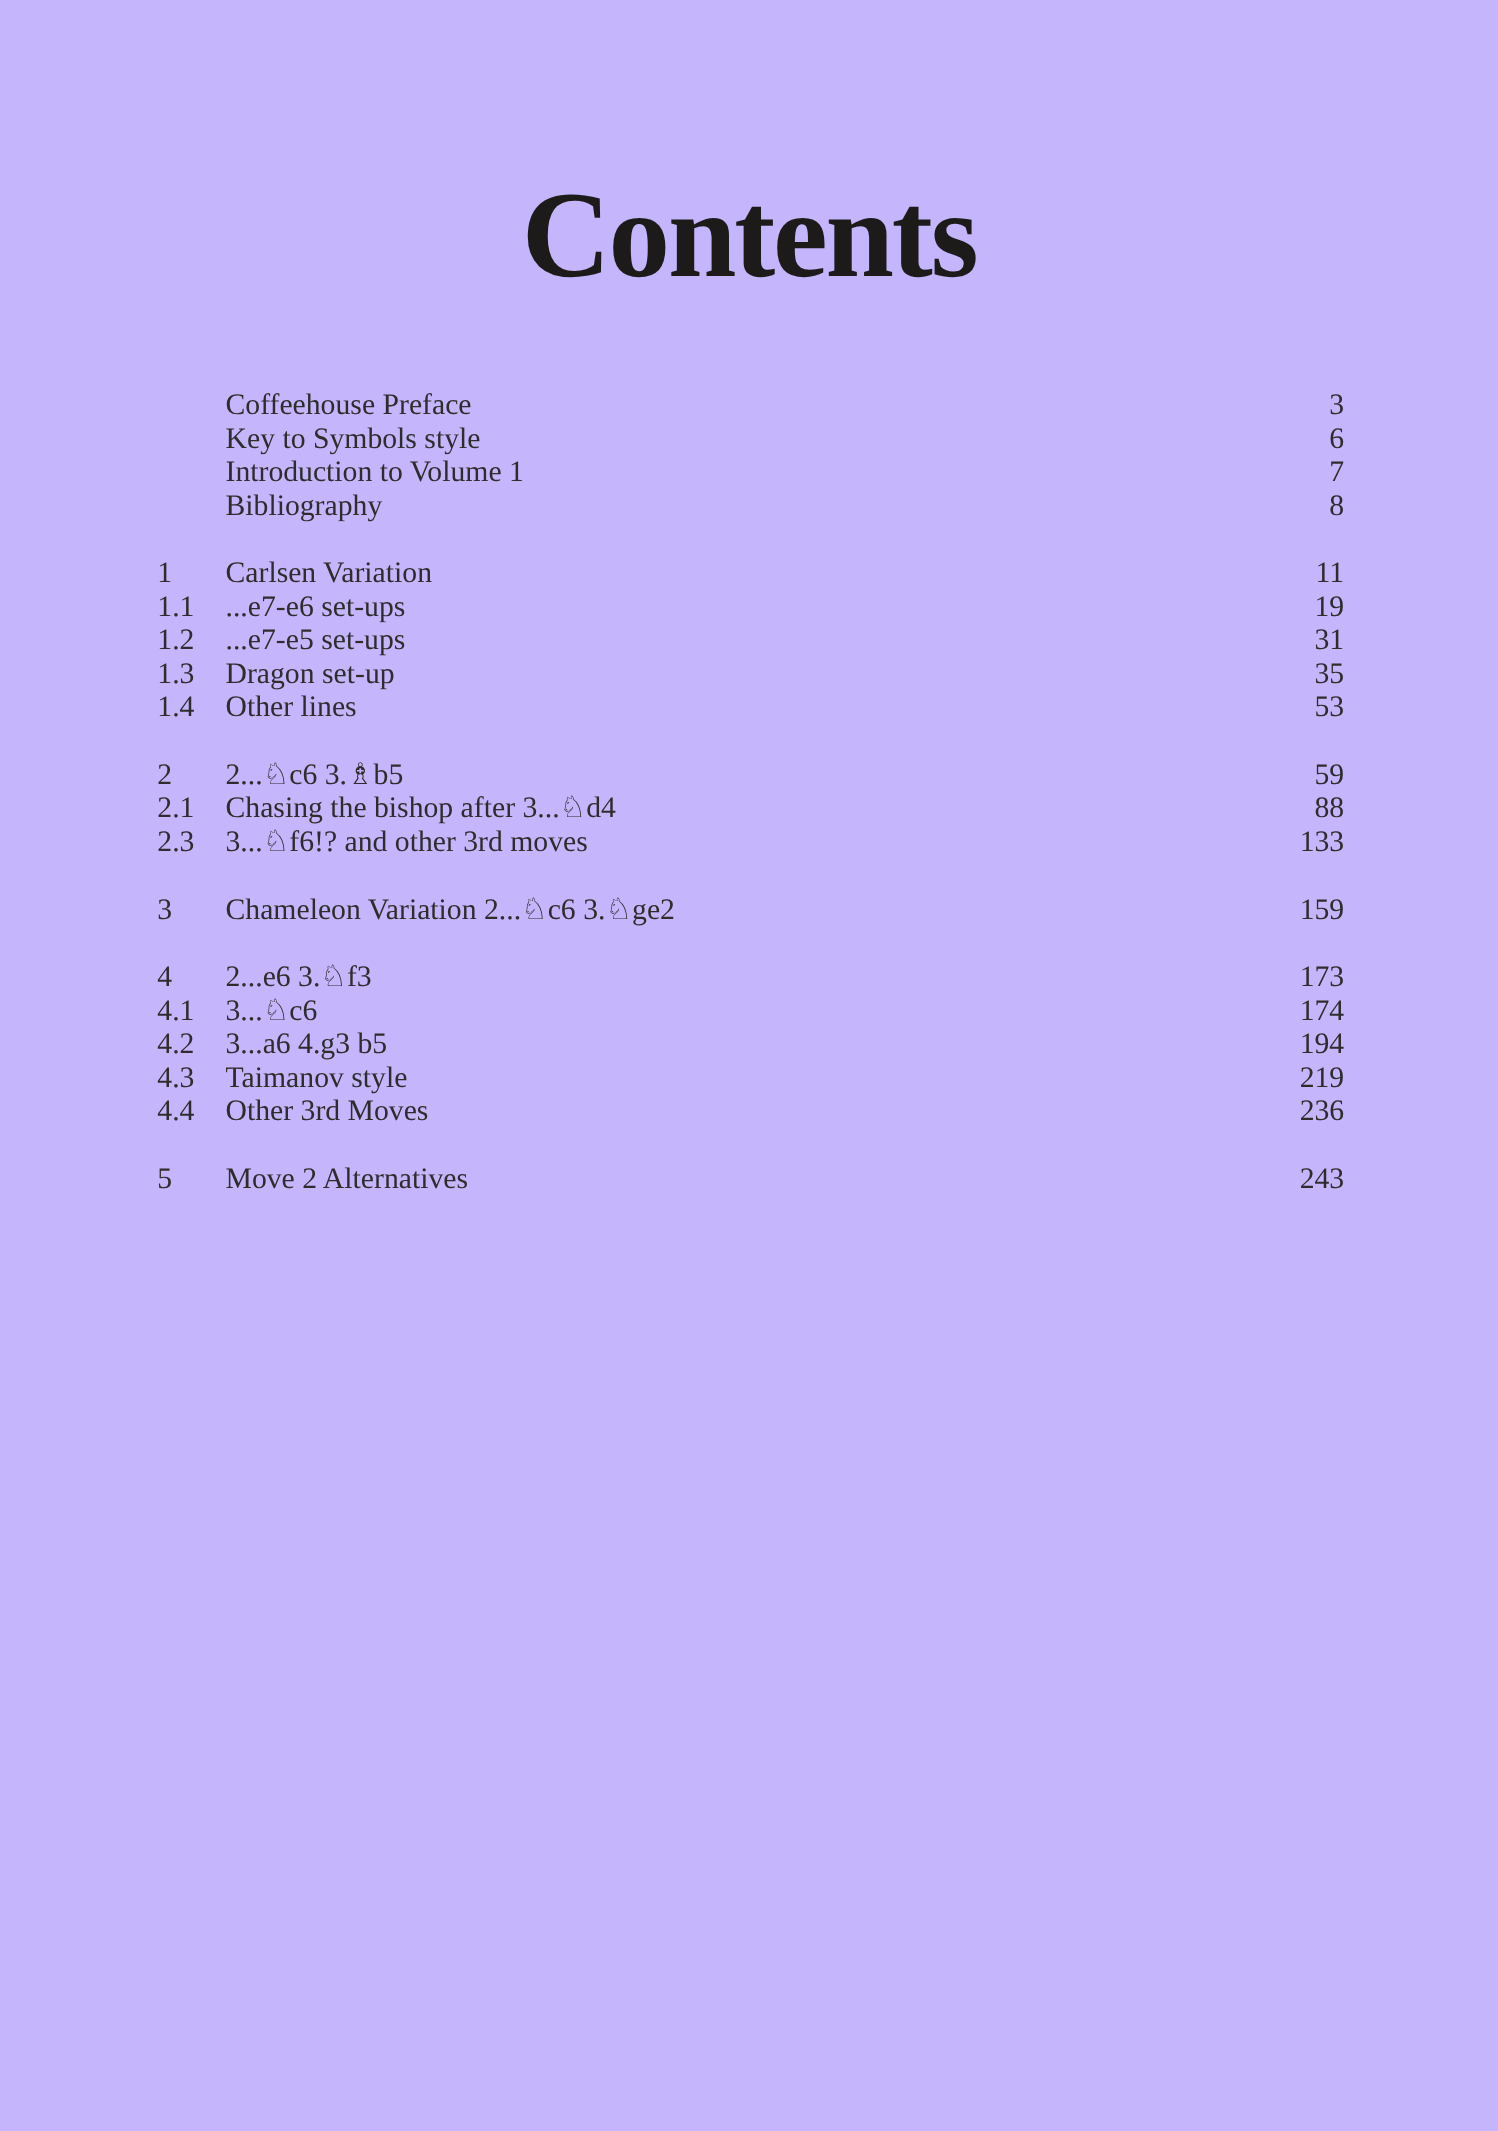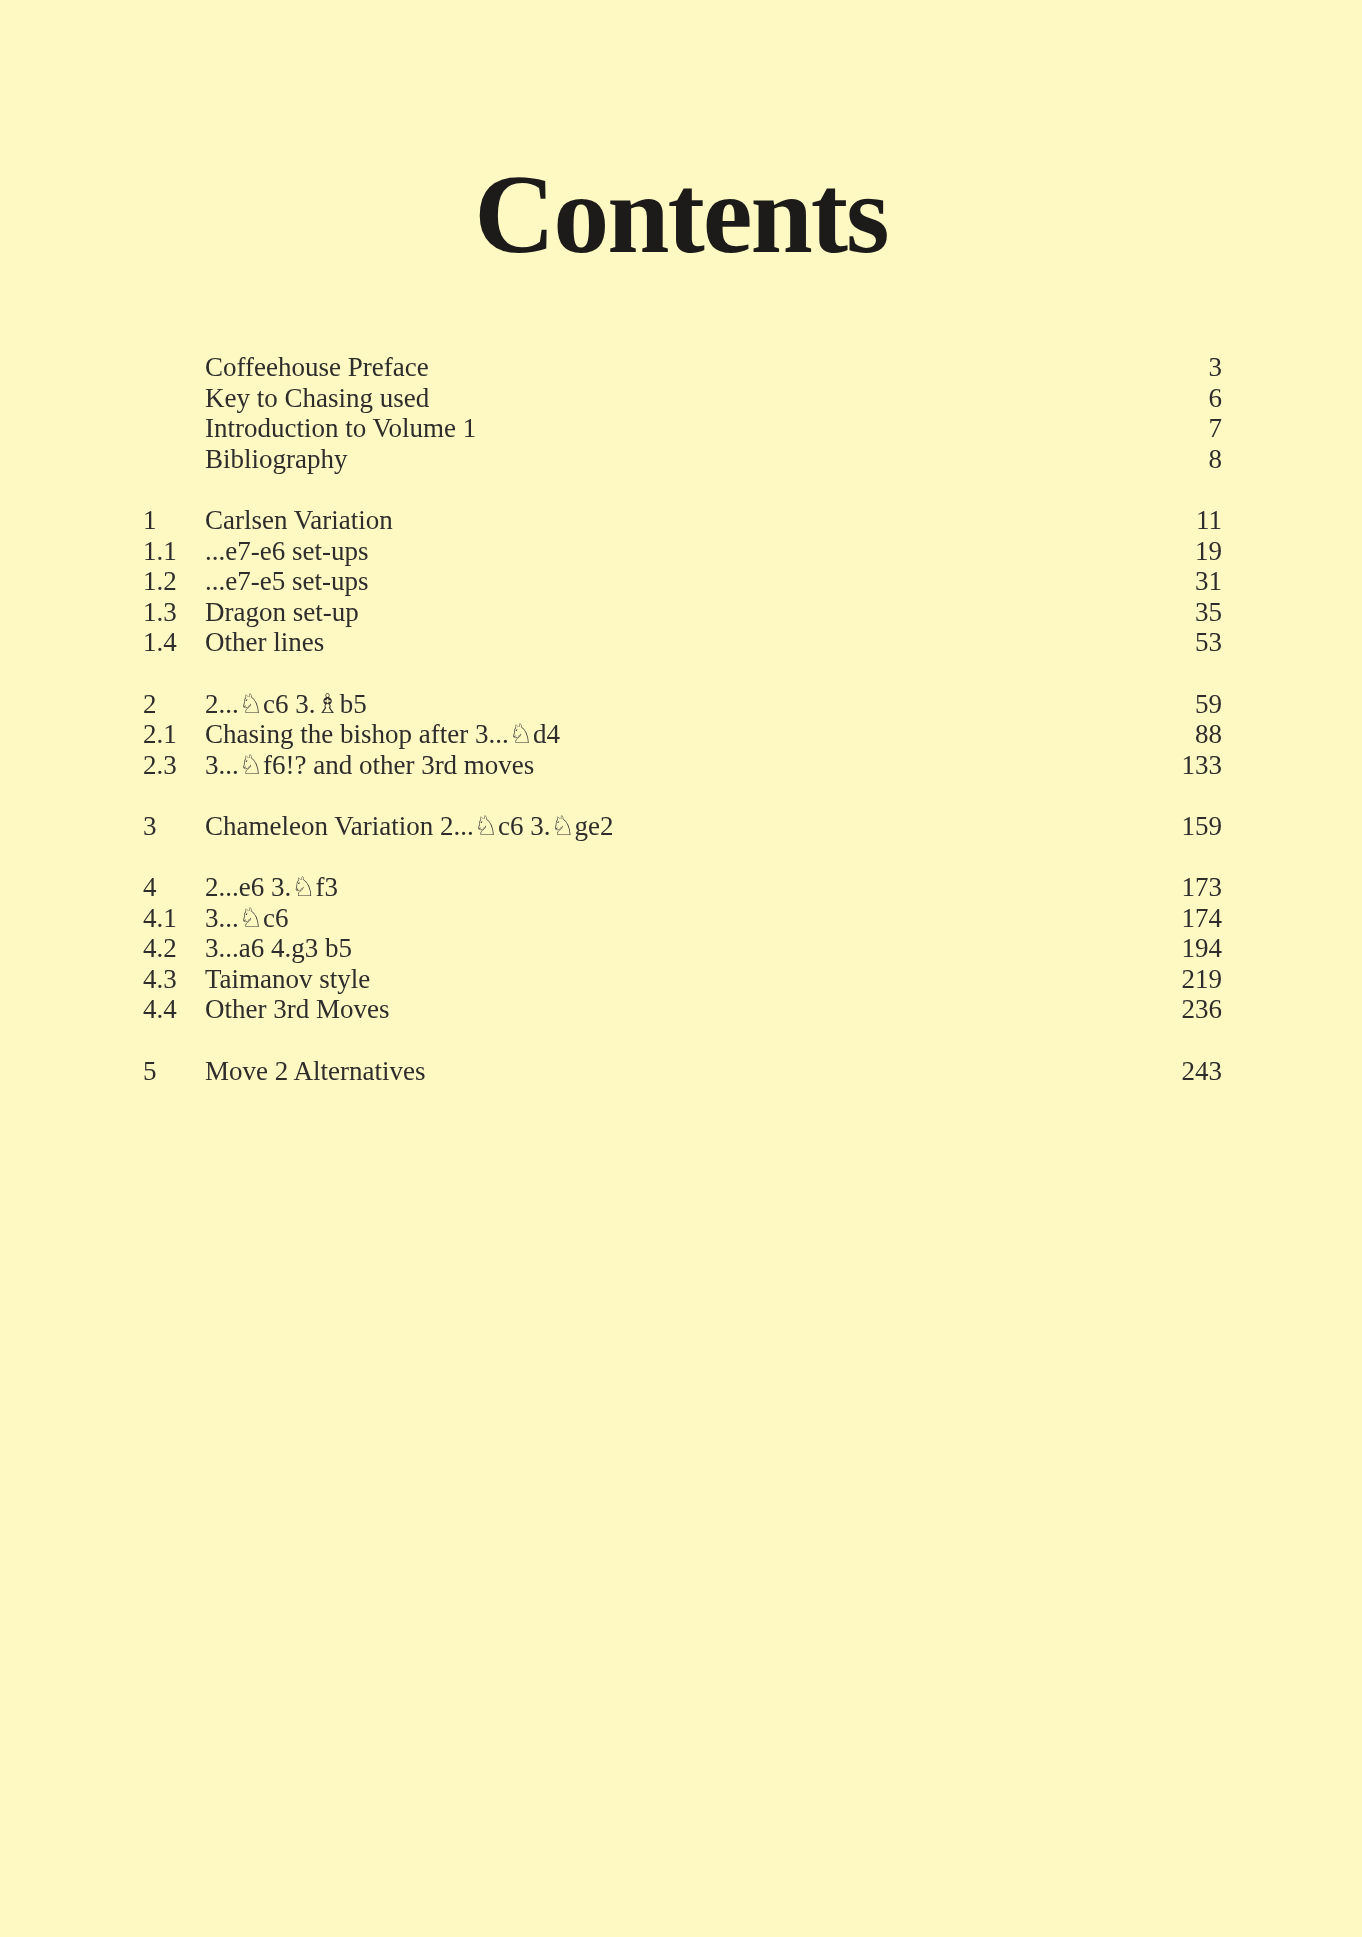--- a/index.html
+++ b/index.html
@@ -11,21 +11,21 @@
     height: 1937px;
     background: #ffffff;
     position: relative;
     overflow: hidden;
     font-family: "Liberation Serif", "DejaVu Serif", "DejaVu Sans", serif;
     color: #2e2d2c;
   }
   .page {
     position: absolute;
     inset: 0;
-    background: #fef9c3;
+    background: #c4b5fd;
   }
   .page-title {
     margin: 0;
     padding-top: 150px;
     text-align: center;
     font-size: 112px;
     line-height: 128px;
     font-weight: bold;
     letter-spacing: -2px;
     color: #1c1b1a;
@@ -73,21 +73,21 @@
 
   <div class="toc" id="toc">
       <div class="toc-group">
         <div class="toc-row">
           <span class="toc-num"></span>
           <span class="toc-title">Coffeehouse Preface</span>
           <span class="toc-page">3</span>
         </div>
         <div class="toc-row">
           <span class="toc-num"></span>
-          <span class="toc-title">Key to Chasing used</span>
+          <span class="toc-title">Key to Symbols style</span>
           <span class="toc-page">6</span>
         </div>
         <div class="toc-row">
           <span class="toc-num"></span>
           <span class="toc-title">Introduction to Volume 1</span>
           <span class="toc-page">7</span>
         </div>
         <div class="toc-row">
           <span class="toc-num"></span>
           <span class="toc-title">Bibliography</span>

